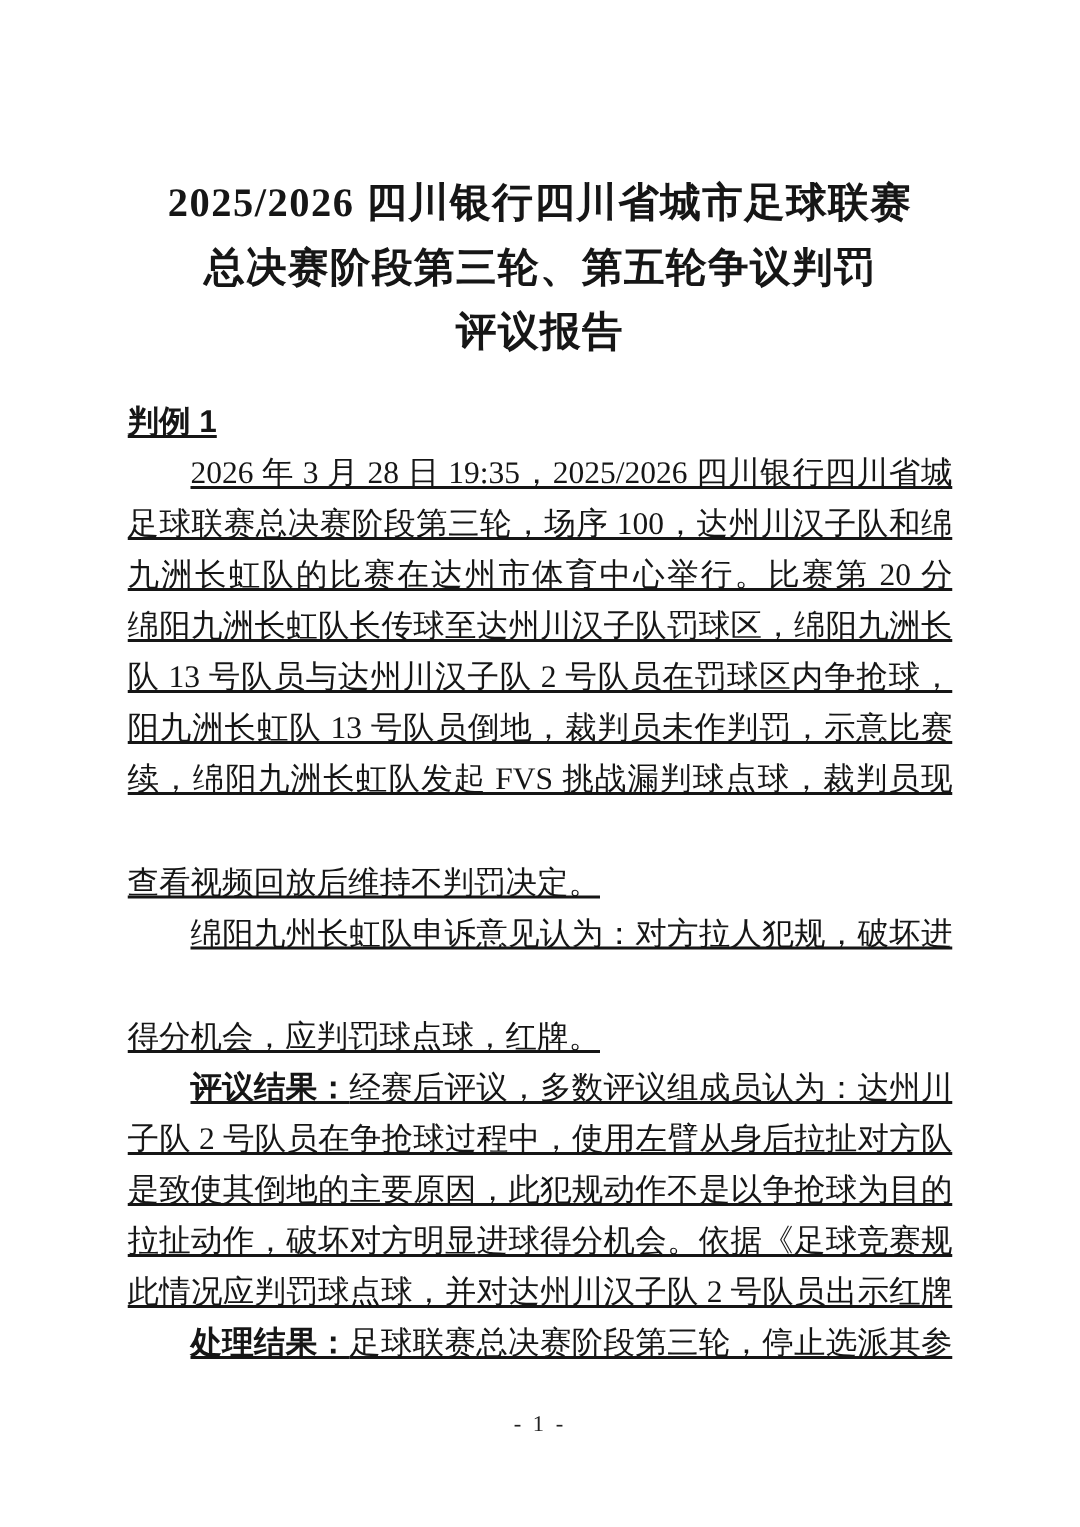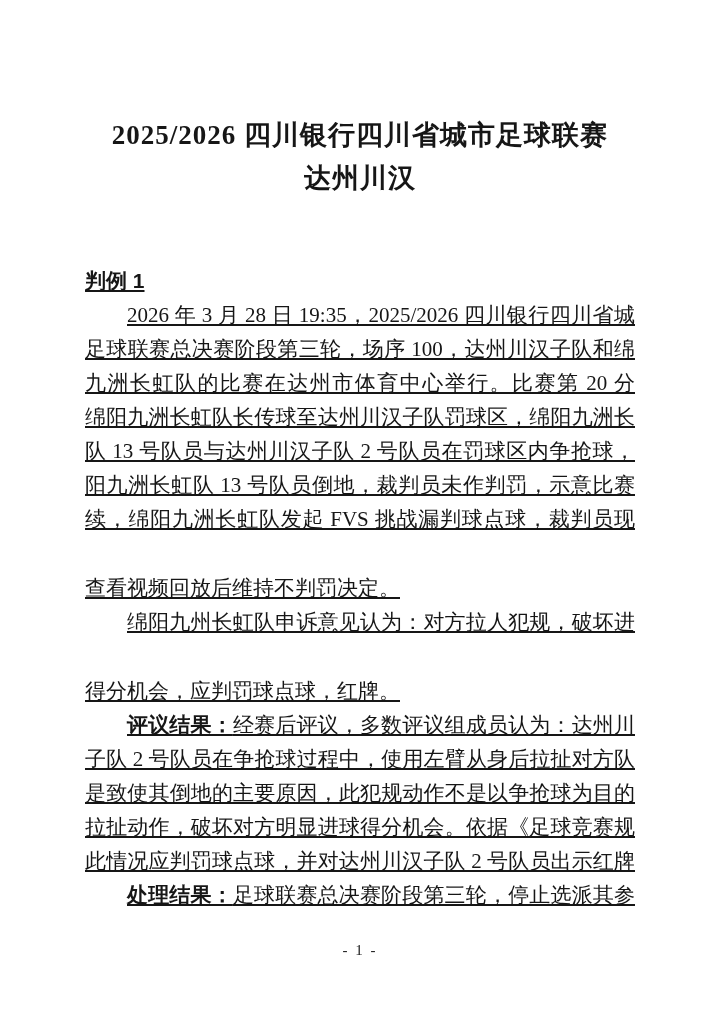--- a/index.html
+++ b/index.html
@@ -70,21 +70,22 @@
     letter-spacing: 2px;
   }
 </style>
 </head>
 <body>
 
 <div class="page">
 
   <div class="doc-title">
     <div>2025/2026 四川银行四川省城市足球联赛</div>
-    <div>达州川汉</div>
+    <div>总决赛阶段第三轮、第五轮争议判罚</div>
+    <div>评议报告</div>
   </div>
 
   <div class="doc-body">
     <div class="text-line heading">
       <span class="lead">判例 1</span>
     </div>
     <div id="paragraphs">
         <div>
           <div class="text-line indent"><span>2026 年 3 月 28 日 19:35，2025/2026 四川银行四川省城市</span></div>
           <div class="text-line"><span>足球联赛总决赛阶段第三轮，场序 100，达州川汉子队和绵阳</span></div>

